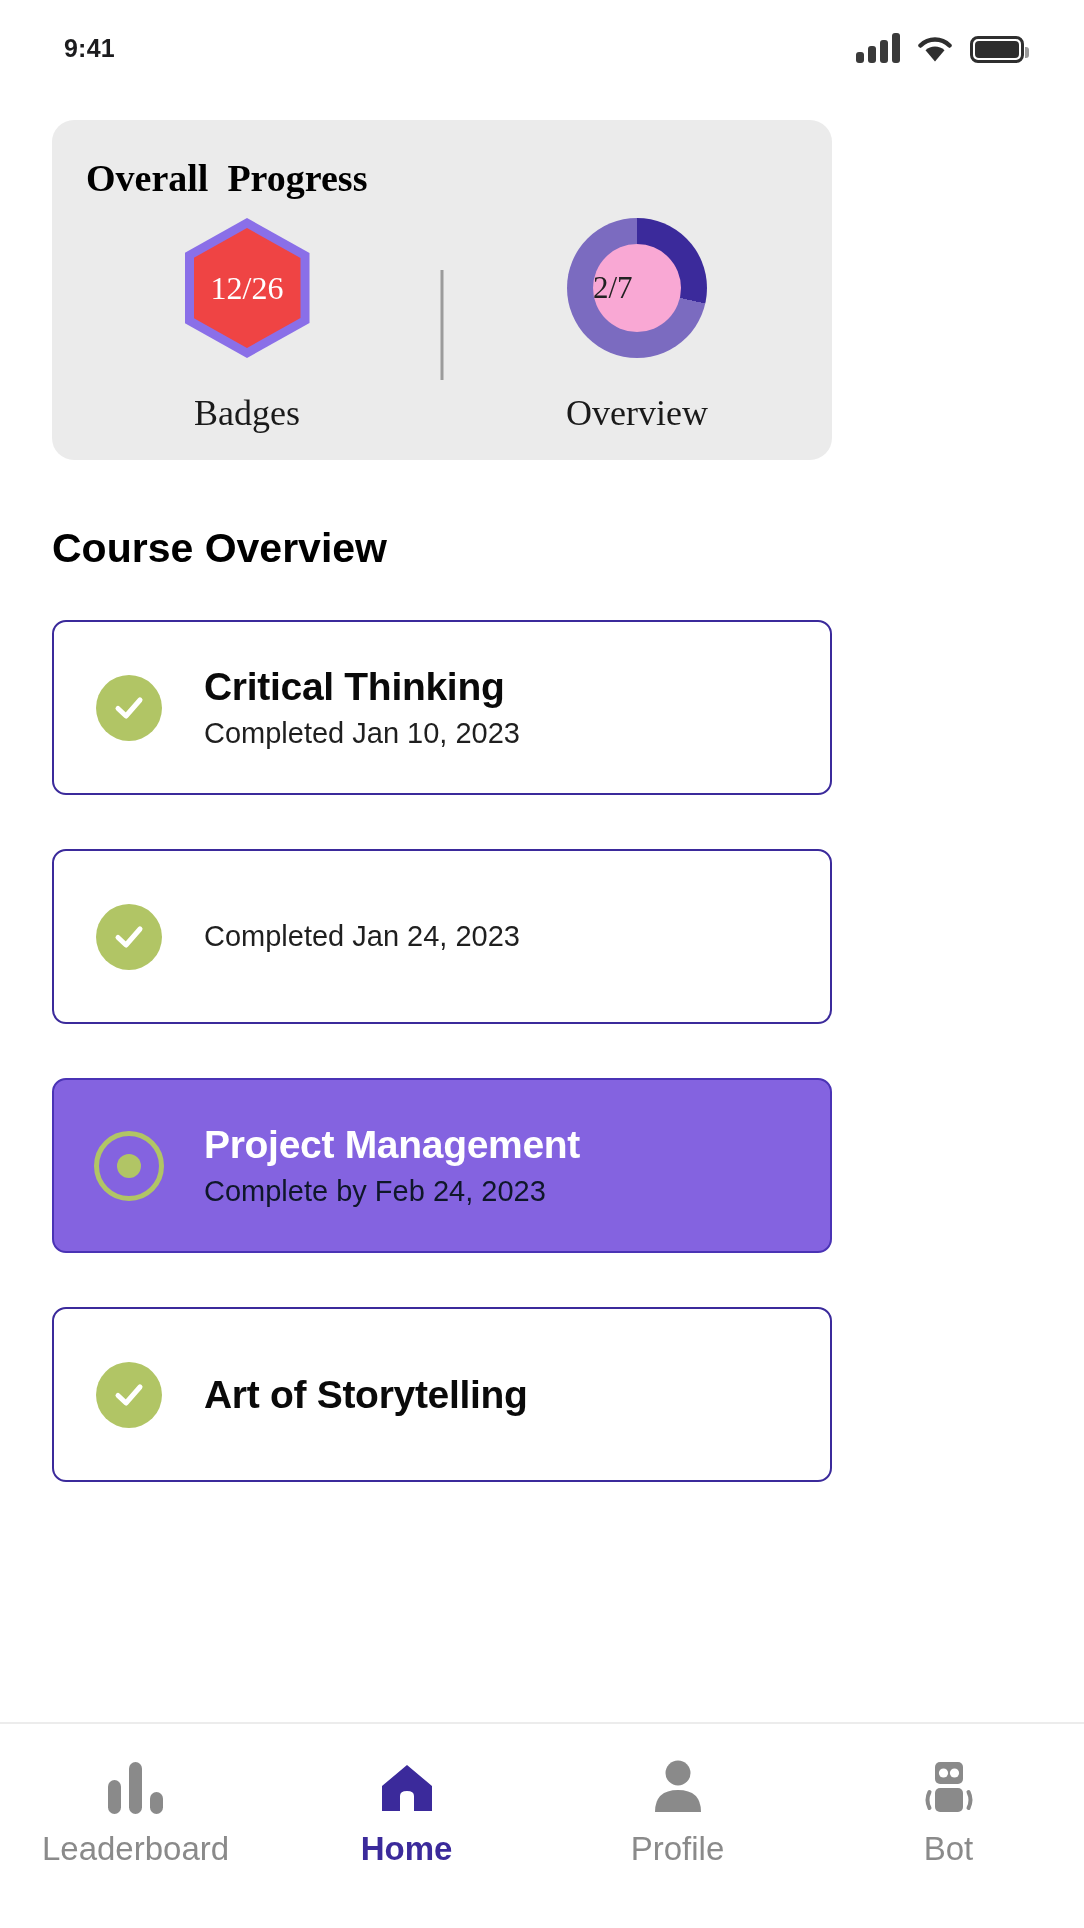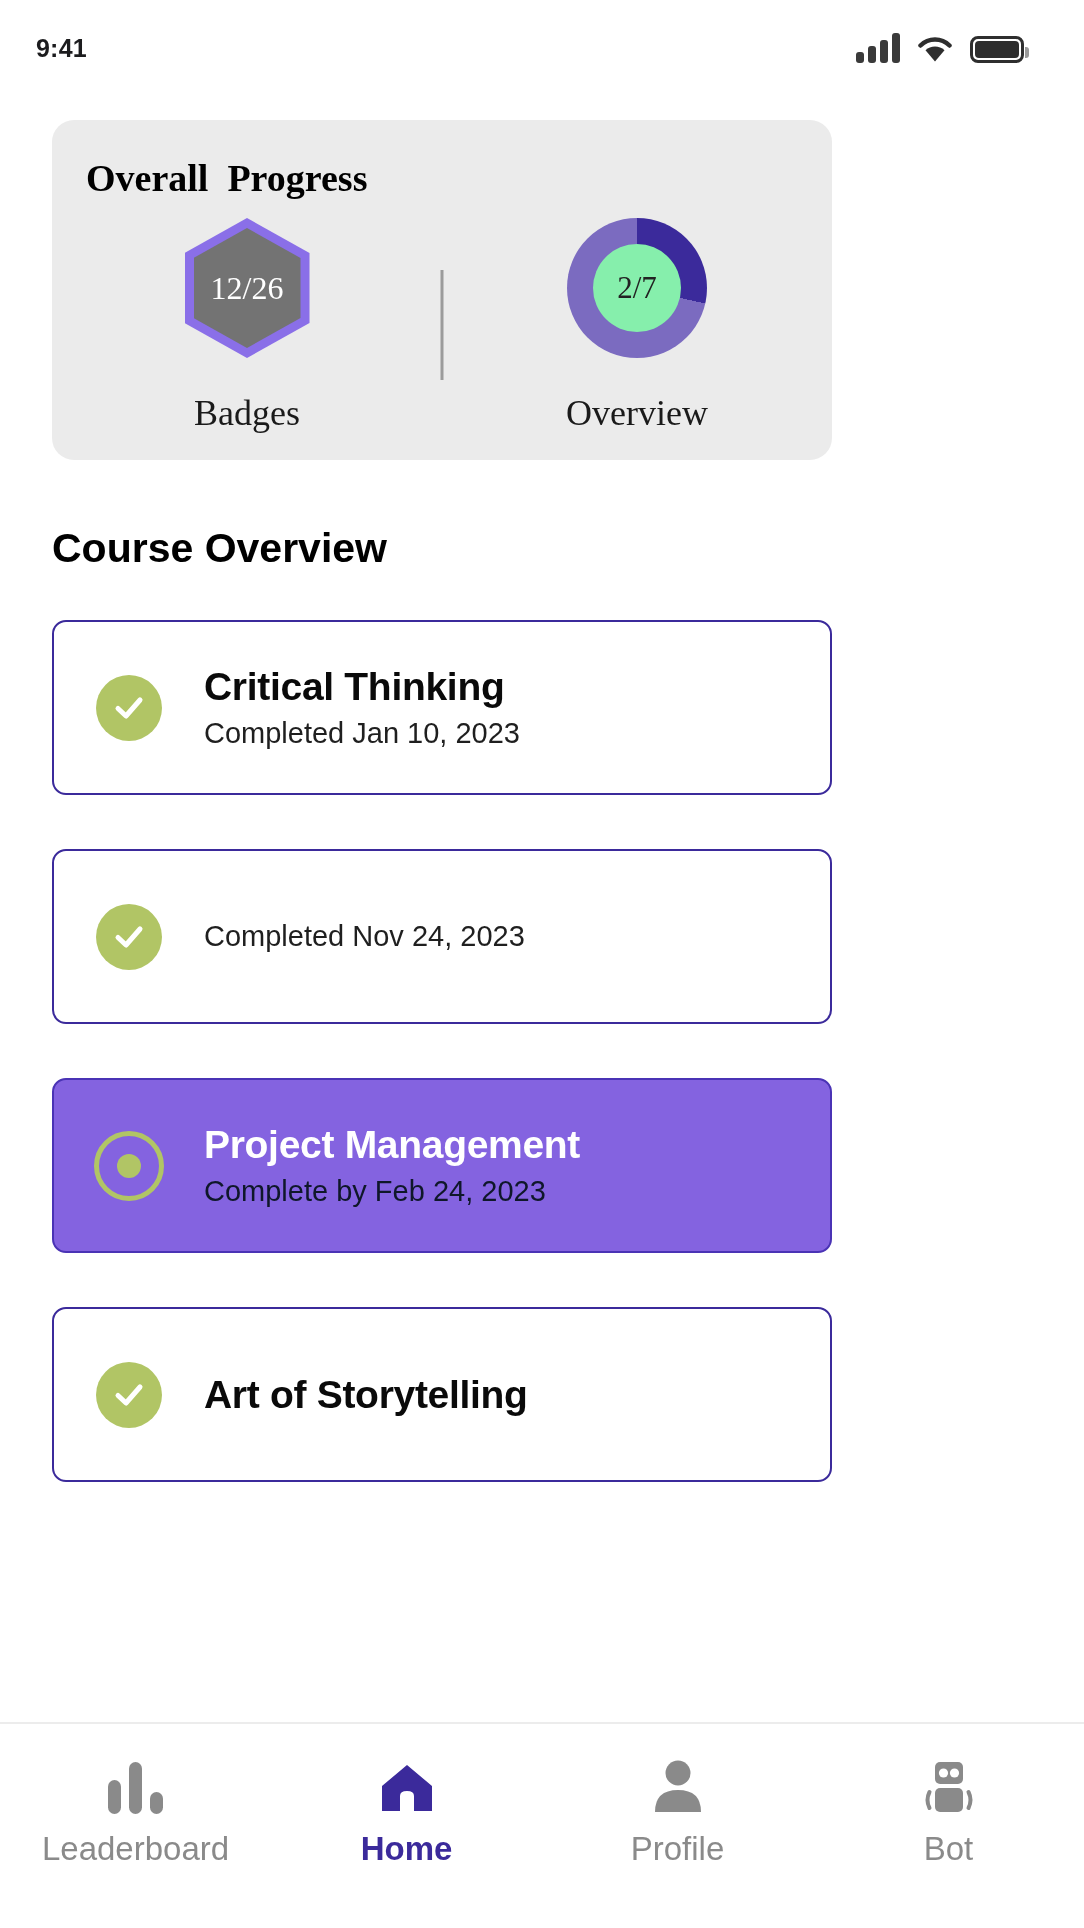--- a/index.html
+++ b/index.html
@@ -8,21 +8,21 @@
     background:#ffffff;
     font-family:"Liberation Sans", sans-serif;
     overflow:hidden;
   }
   .phone { position:relative; width:1084px; height:1928px; background:#fff; }
 
   
   .statusbar{
     position:absolute; top:0; left:0; right:0; height:96px;
     display:flex; align-items:center; justify-content:space-between;
-    padding:0 60px 0 36px;
+    padding:0 60px 0 64px;
   }
   .status-time{ font-size:25px; font-weight:700; color:#1c1c1e; letter-spacing:.2px; }
   .status-icons{ display:flex; align-items:flex-end; gap:18px; }
   .sig{ display:flex; align-items:flex-end; gap:4px; height:30px; }
   .sig i{ display:block; width:8px; background:#3a3a3a; border-radius:3px; }
   .sig i:nth-child(1){ height:11px; }
   .sig i:nth-child(2){ height:17px; }
   .sig i:nth-child(3){ height:23px; }
   .sig i:nth-child(4){ height:30px; }
   .wifi{ width:34px; height:26px; position:relative; }
@@ -49,33 +49,33 @@
 
   
   .hex-wrap{ position:relative; width:125px; height:140px; }
   .hex{
     position:absolute; inset:0;
     background:#8a6fe8;
     clip-path:polygon(50% 0%,100% 25%,100% 75%,50% 100%,0% 75%,0% 25%);
   }
   .hex-in{
     position:absolute; left:9px; right:9px; top:10px; bottom:10px;
-    background:#737373;
+    background:#ef4444;
     clip-path:polygon(50% 0%,100% 25%,100% 75%,50% 100%,0% 75%,0% 25%);
     display:flex; align-items:center; justify-content:center;
   }
   .hex-txt{ font-size:32px; color:#ffffff; font-weight:400; }
 
   
   .donut-wrap{ position:relative; width:140px; height:140px; }
   .donut{ position:absolute; inset:0; border-radius:50%; }
   .donut-hole{
     position:absolute; left:26px; top:26px; right:26px; bottom:26px;
-    background:#86efac; border-radius:50%;
-    display:flex; align-items:center; justify-content:center;
+    background:#f9a8d4; border-radius:50%;
+    display:flex; align-items:center; 
   }
   .donut-txt{ font-size:31px; color:#222; }
 
   
   .section-title{
     position:absolute; left:52px; top:525px;
     font-size:41px; font-weight:700; color:#000;
   }
 
   .cards{ position:absolute; left:52px; top:620px; width:780px; }
@@ -194,21 +194,21 @@
       </div>
       <div class="course-card">
         <div class="c-icon">
           <div class="check-circle">
             <svg viewBox="0 0 38 38">
               <path d="M8 19.5 L16 27 L30 11" stroke="#ffffff" stroke-width="5" fill="none" stroke-linecap="round" stroke-linejoin="round"></path>
             </svg>
           </div>
         </div>
         <div class="c-text">
-          <div class="c-sub">Completed Nov 24, 2023</div>
+          <div class="c-sub">Completed Jan 24, 2023</div>
         </div>
       </div>
       <div class="course-card active">
         <div class="c-icon">
           <div class="ring-dot">
             <i></i>
           </div>
         </div>
         <div class="c-text">
           <div class="c-title">Project Management</div>

